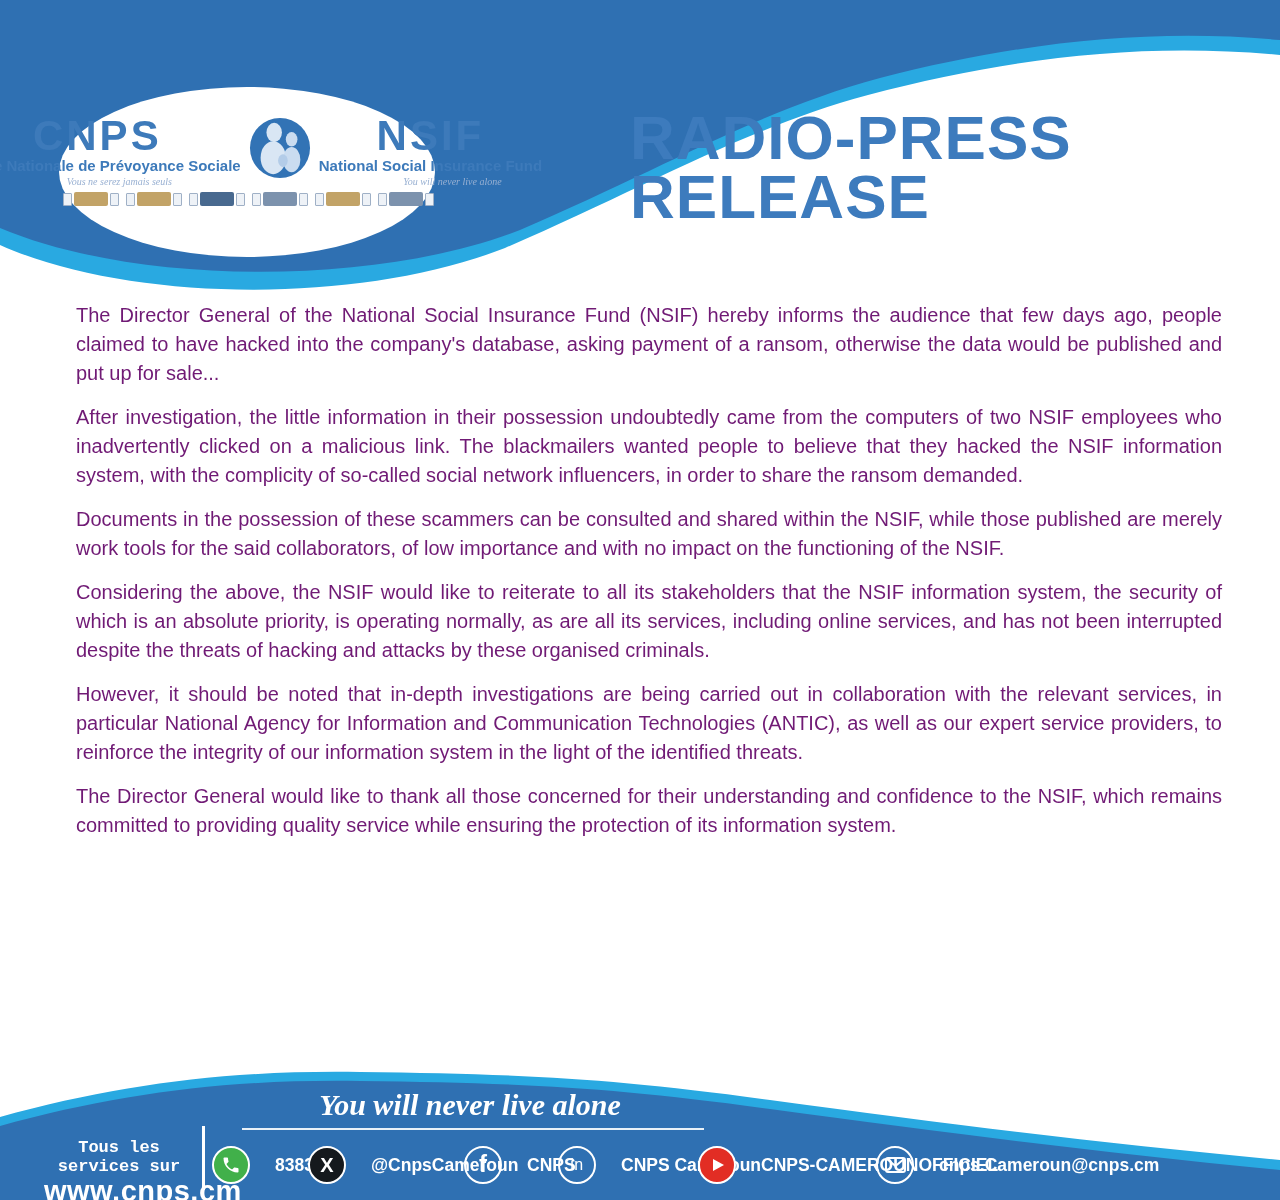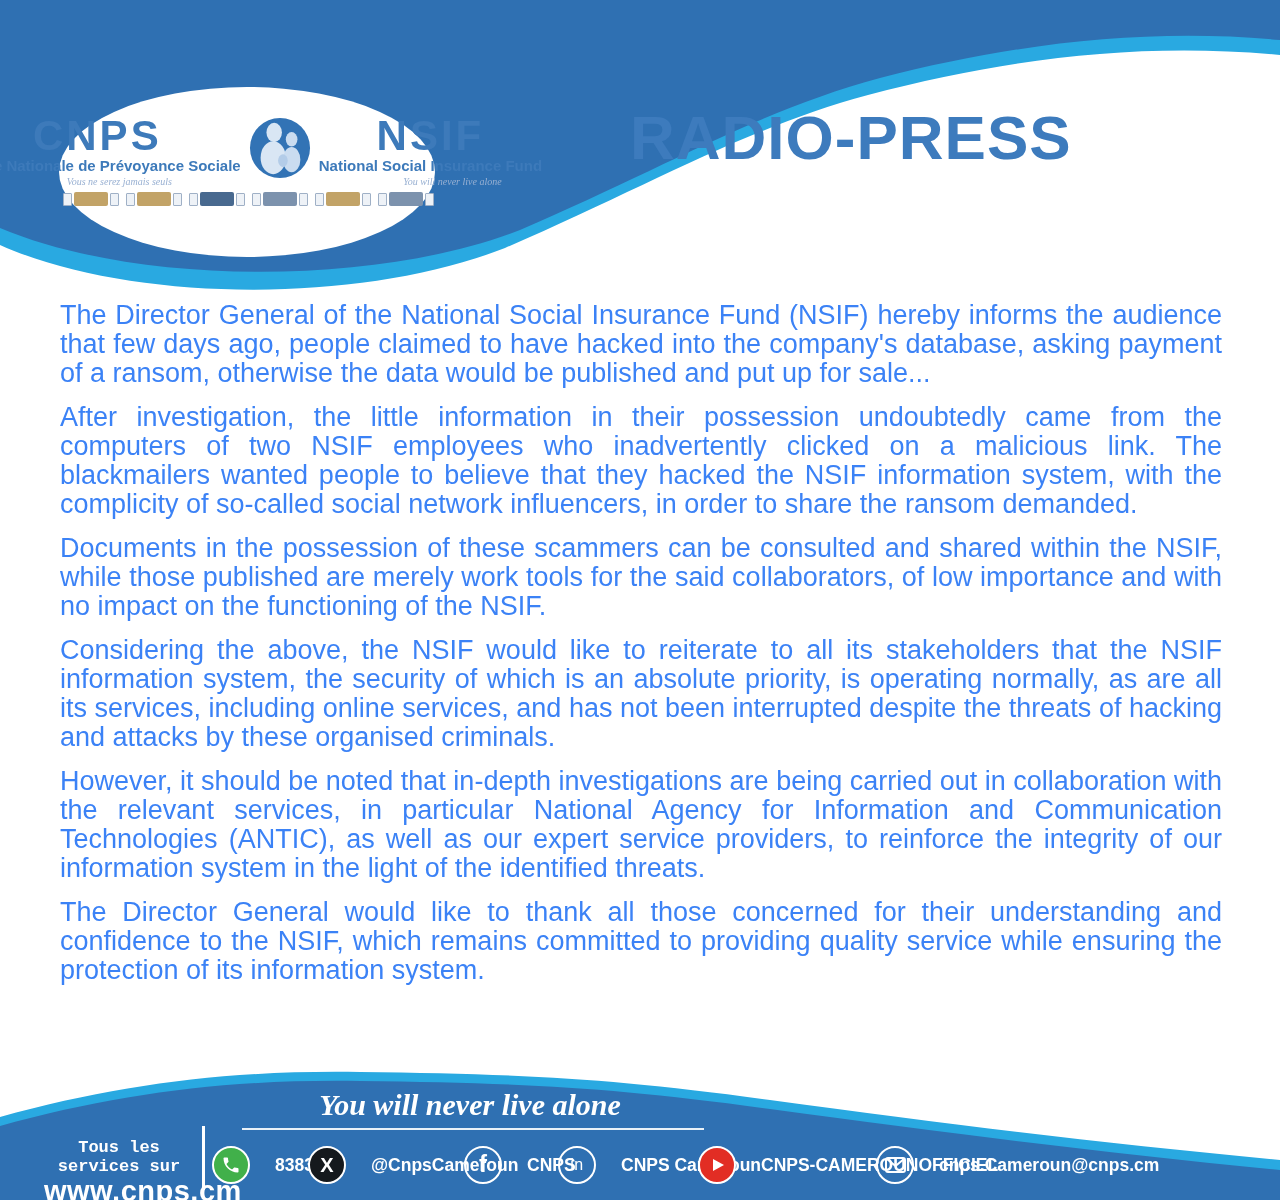--- a/index.html
+++ b/index.html
@@ -29,21 +29,21 @@
 
   
   .title {
     position:absolute; left:630px; top:108px; width:590px; text-align:left;
     font-size:62px; line-height:59px; font-weight:bold; color:#3d7bbd; letter-spacing:1px;
   }
 
   
   .body-text { position:absolute; left:60px; top:301px; width:1162px; }
   .body-text p {
-    font-size:27px; line-height:29px; text-align:justify; color:#3b82f6; margin:0 0 15px 0;
+    font-size:20px; line-height:29px; text-align:justify; color:#701a75; margin:0 0 15px 16px;
   }
 
   
   .slogan {
     position:absolute; left:255px; top:1088px; width:430px; text-align:center;
     font-family:"Liberation Serif", serif; font-style:italic; font-weight:bold;
     font-size:30px; color:#ffffff;
   }
   .slogan-line { position:absolute; left:242px; top:1128px; width:462px; height:2px; background:#e9f1f8; }
   .services { position:absolute; left:44px; top:1138px; width:150px; text-align:center; color:#ffffff; }
@@ -124,20 +124,21 @@
       <div class="badge">
           <span class="stamp"></span>
           <span class="bar slate"></span>
           <span class="stamp"></span>
         </div>
     </div>
   </div>
 
   <div class="title">
     <div>RADIO-PRESS</div>
+    <div>RELEASE</div>
   </div>
 
   <div class="body-text">
     <p>The Director General of the National Social Insurance Fund (NSIF) hereby informs the audience that few days ago, people claimed to have hacked into the company's database, asking payment of a ransom, otherwise the data would be published and put up for sale...</p>
     <p>After investigation, the little information in their possession undoubtedly came from the computers of two NSIF employees who inadvertently clicked on a malicious link. The blackmailers wanted people to believe that they hacked the NSIF information system, with the complicity of so-called social network influencers, in order to share the ransom demanded.</p>
     <p>Documents in the possession of these scammers can be consulted and shared within the NSIF, while those published are merely work tools for the said collaborators, of low importance and with no impact on the functioning of the NSIF.</p>
     <p>Considering the above, the NSIF would like to reiterate to all its stakeholders that the NSIF information system, the security of which is an absolute priority, is operating normally, as are all its services, including online services, and has not been interrupted despite the threats of hacking and attacks by these organised criminals.</p>
     <p>However, it should be noted that in-depth investigations are being carried out in collaboration with the relevant services, in particular National Agency for Information and Communication Technologies (ANTIC), as well as our expert service providers, to reinforce the integrity of our information system in the light of the identified threats.</p>
     <p>The Director General would like to thank all those concerned for their understanding and confidence to the NSIF, which remains committed to providing quality service while ensuring the protection of its information system.</p>
   </div>

